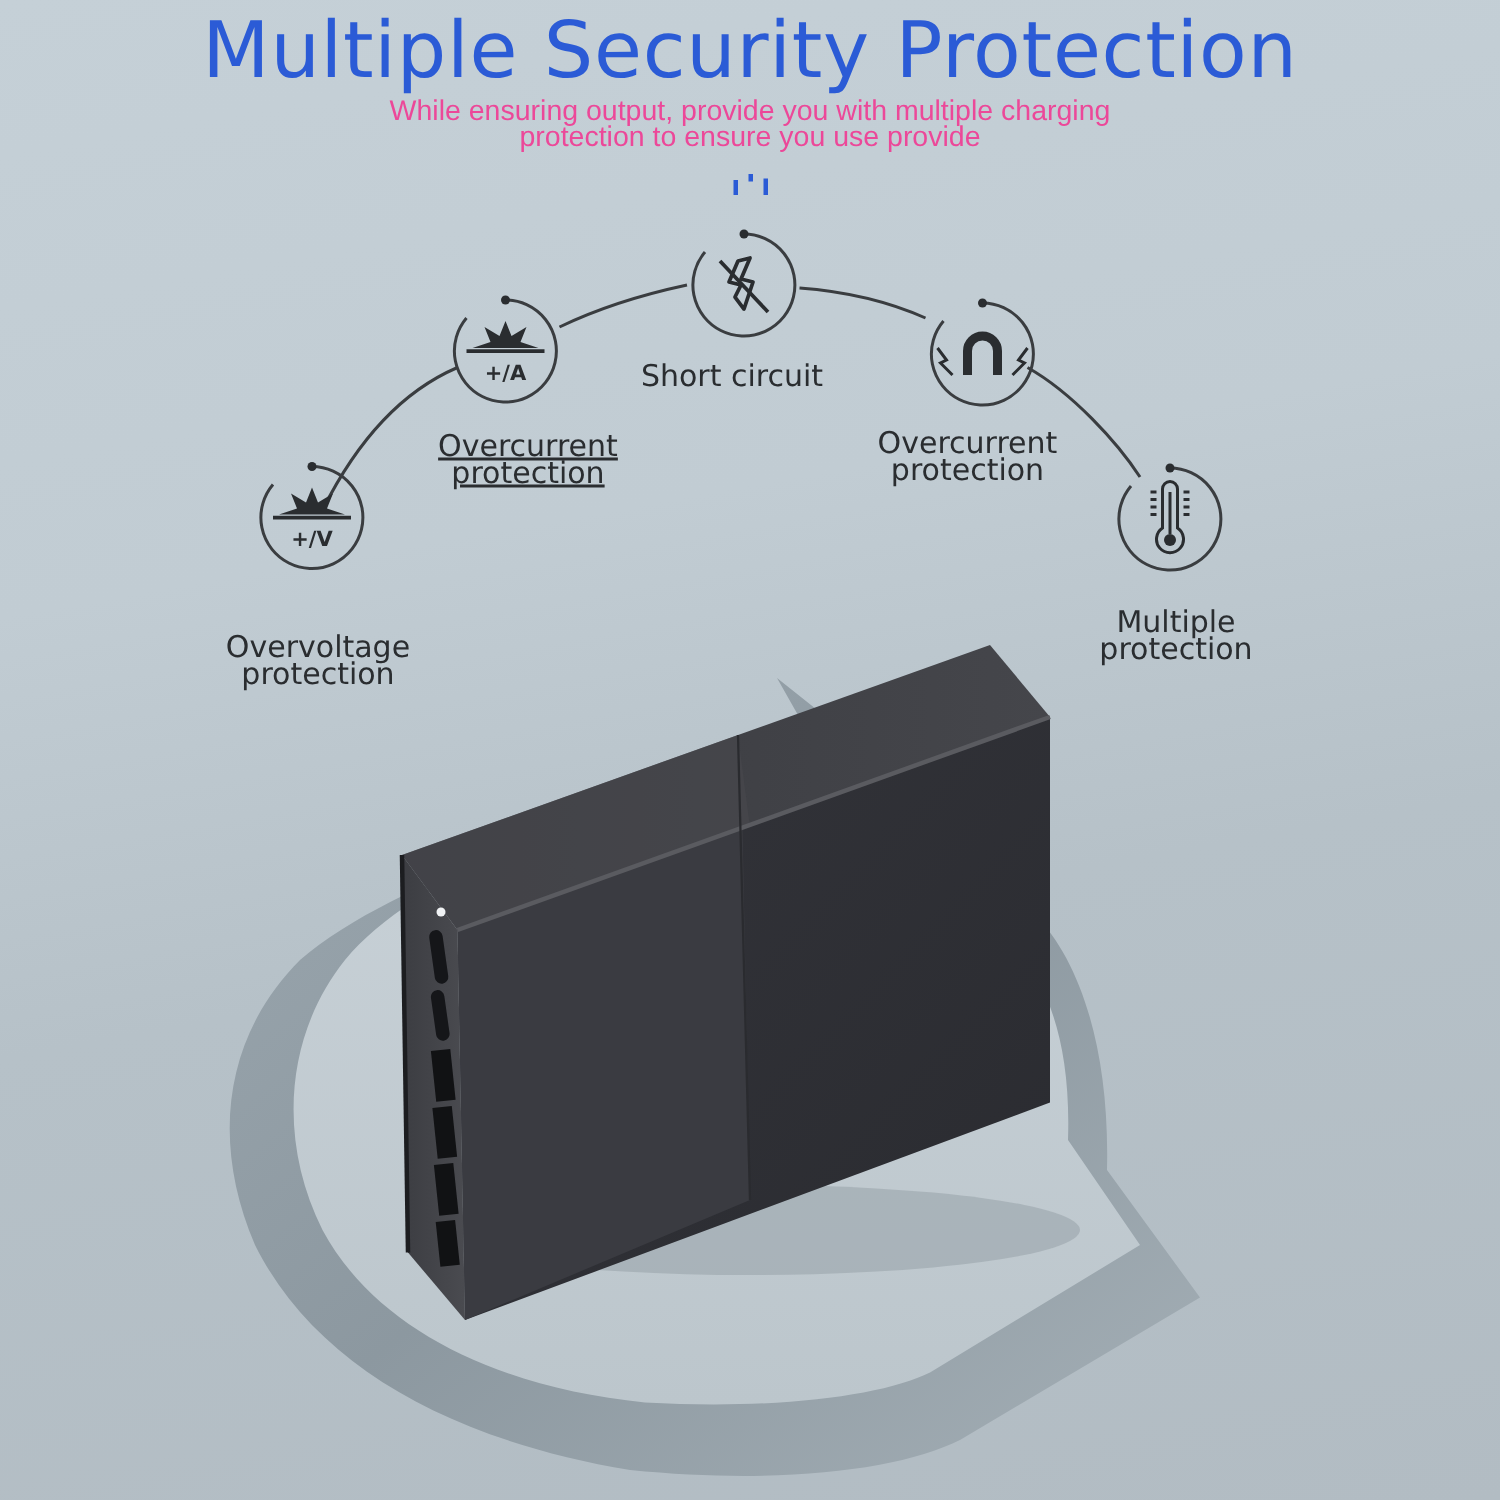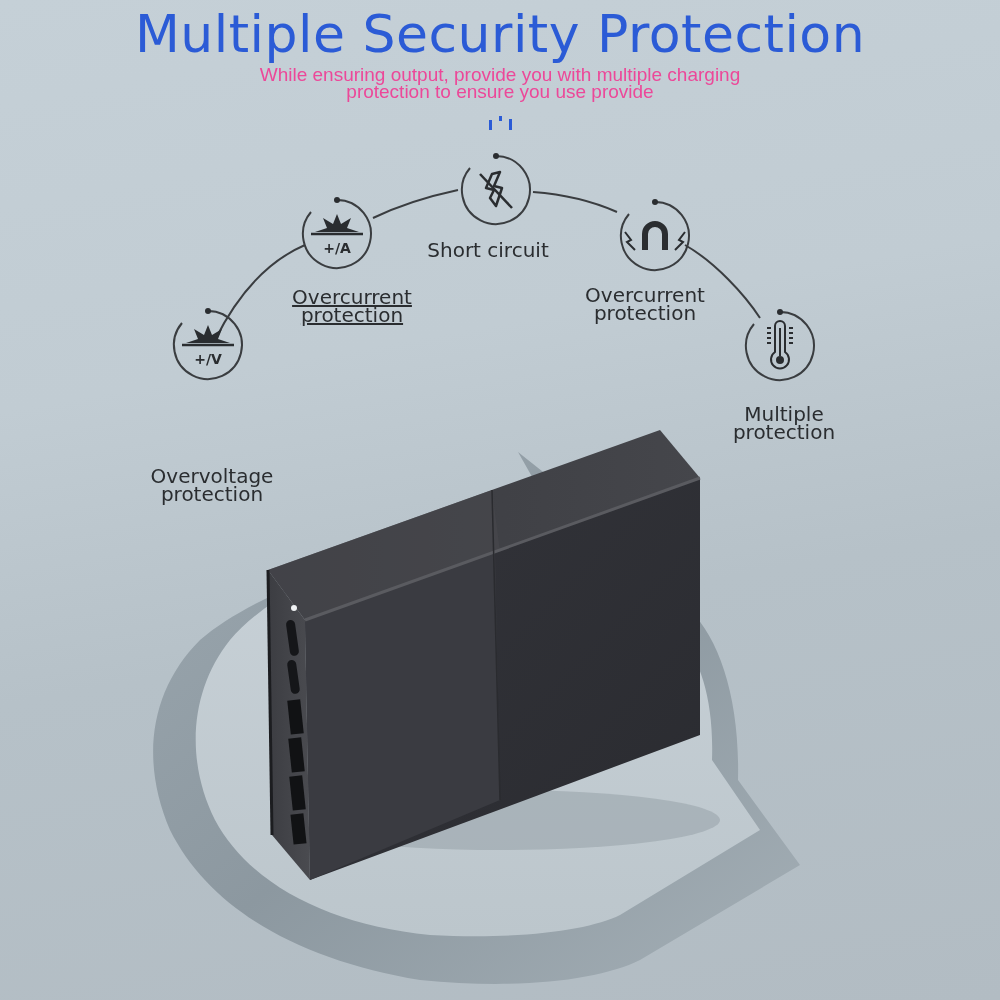--- a/index.html
+++ b/index.html
@@ -111,21 +111,21 @@
   </div>
 
   <div class="feature" style="left:0;top:0;">
     <svg class="icon" style="left:168px;top:305px;" viewBox="0 0 80 80">
       <path d="M 40 6 A 34 34 0 1 1 14 18" stroke="#3a3d40" stroke-width="2" fill="none"></path>
       <circle cx="40" cy="6" r="3" fill="#2a2d30"></circle>
       <path d="M 18 38 L 30 34 L 26 24 L 36 30 L 40 20 L 44 30 L 54 24 L 50 34 L 62 38 Z" fill="#2a2d30"></path>
       <line x1="14" y1="40" x2="66" y2="40" stroke="#2a2d30" stroke-width="2.5"></line>
       <text x="40" y="59" text-anchor="middle" font-family="DejaVu Sans, sans-serif" font-size="14" font-weight="bold" fill="#2a2d30">+/V</text>
     </svg>
-    <div class="label" style="left:150px;top:422px;width:124px;margin-top:45px;">
+    <div class="label" style="left:150px;top:422px;width:124px;">
       <div>Overvoltage</div>
       <div>protection</div>
     </div>
   </div>
 
   <div class="feature" style="left:0;top:0;">
     <svg class="icon" style="left:297px;top:194px;" viewBox="0 0 80 80">
       <path d="M 40 6 A 34 34 0 1 1 14 18" stroke="#3a3d40" stroke-width="2" fill="none"></path>
       <circle cx="40" cy="6" r="3" fill="#2a2d30"></circle>
       <path d="M 18 38 L 30 34 L 26 24 L 36 30 L 40 20 L 44 30 L 54 24 L 50 34 L 62 38 Z" fill="#2a2d30"></path>

